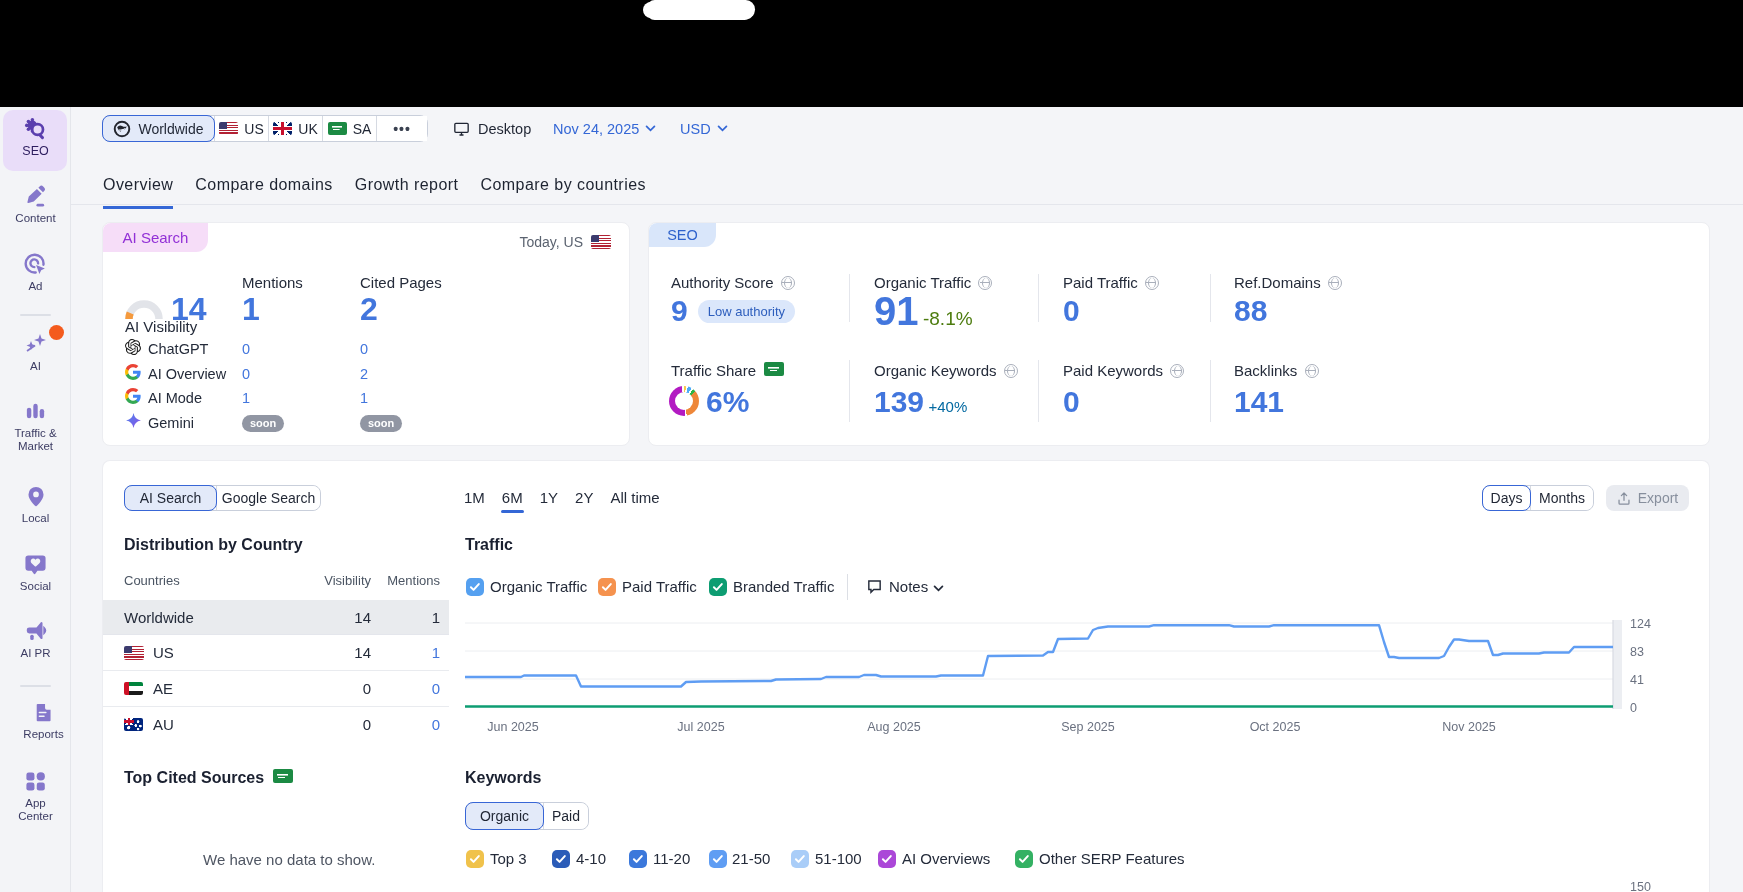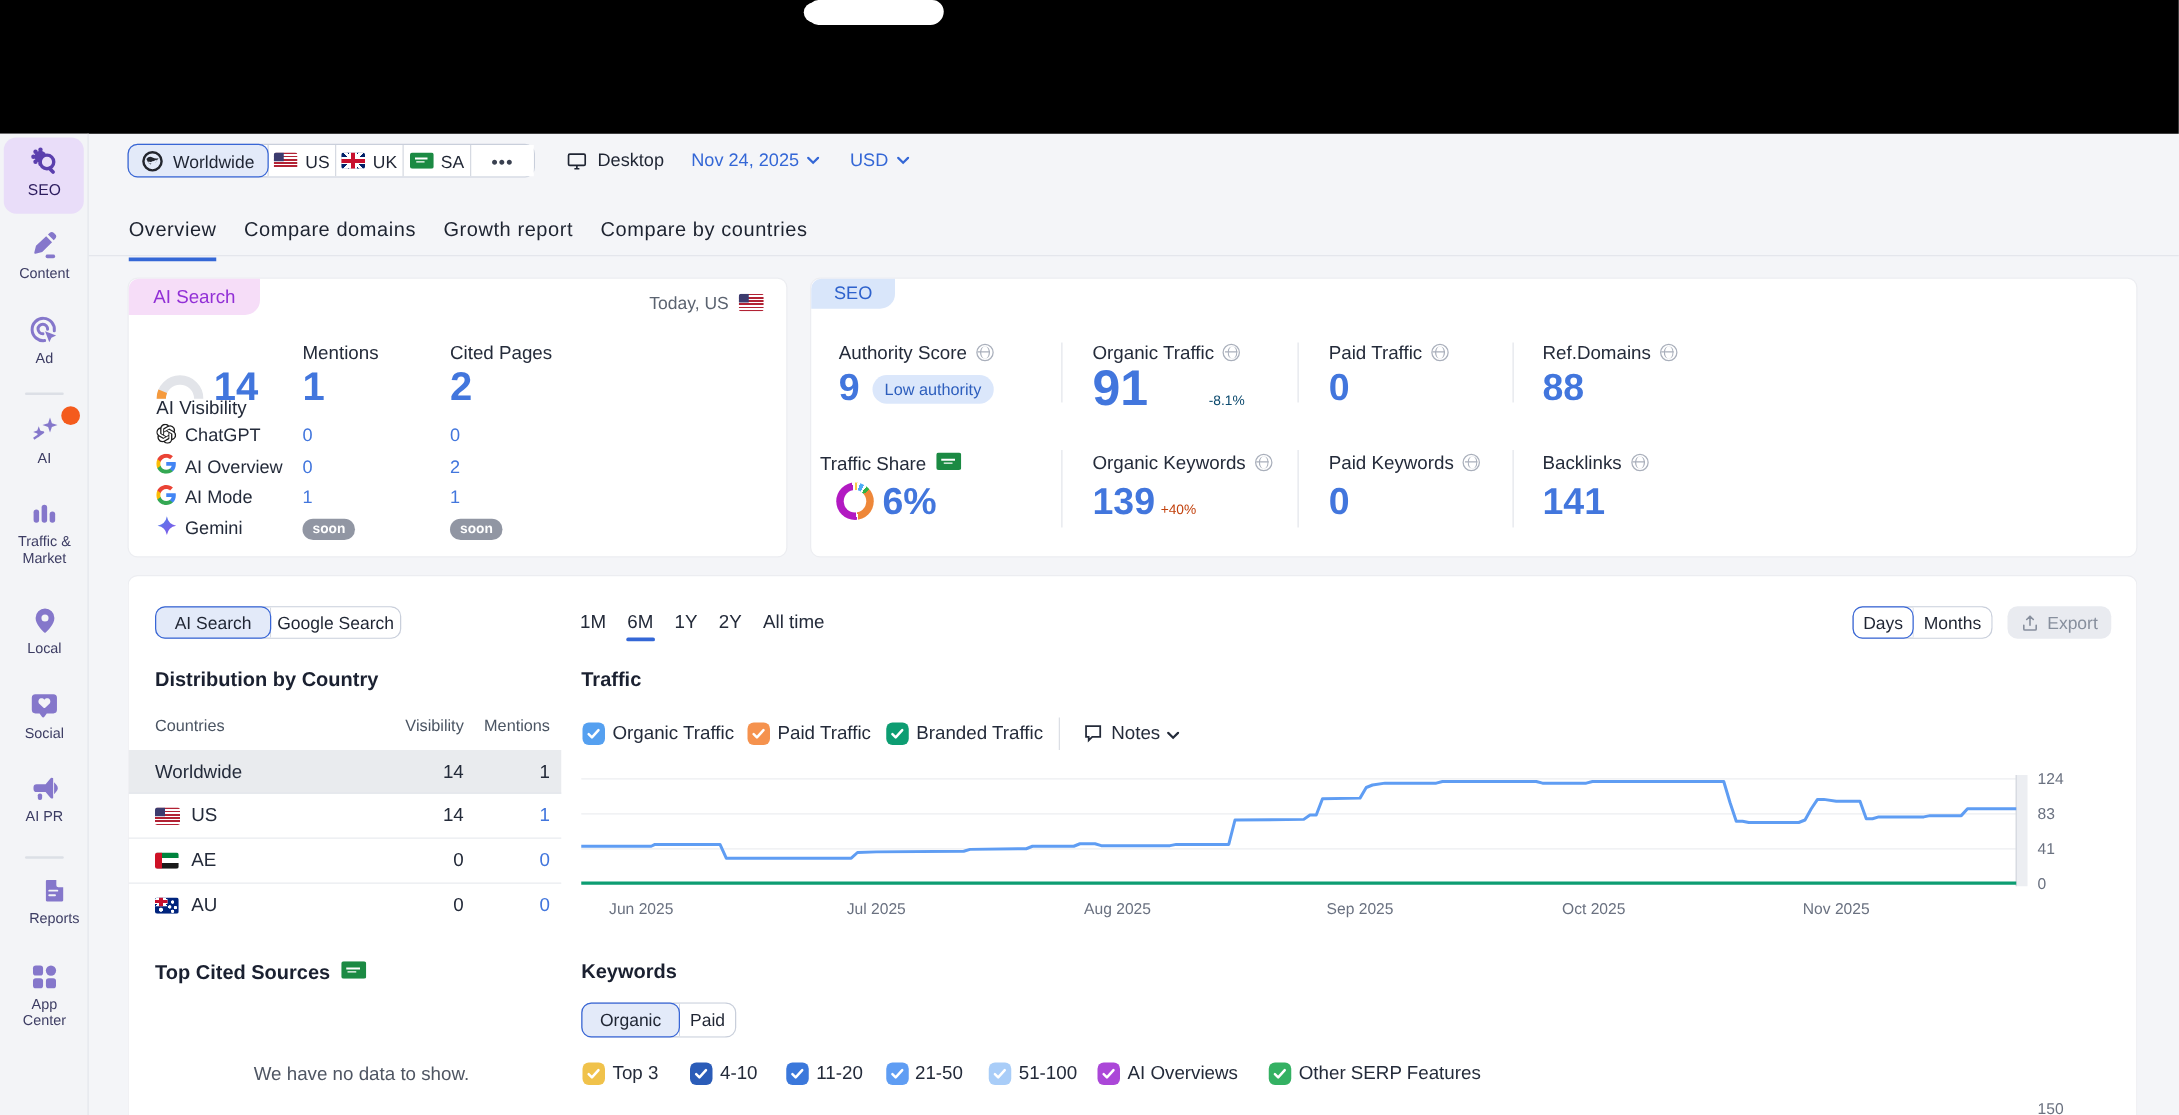--- a/index.html
+++ b/index.html
@@ -278,33 +278,33 @@
     <div class="abs" style="left:200px; top:137px; width:1px; height:62px; background:#e4e6ec;"></div>
     <div class="abs" style="left:389px; top:137px; width:1px; height:62px; background:#e4e6ec;"></div>
     <div class="abs" style="left:561px; top:137px; width:1px; height:62px; background:#e4e6ec;"></div>
 
     <div class="abs lbl" style="left:22px; top:51px;">Authority Score <span class="ginfo"></span></div>
     <div class="abs" style="left:22px; top:72px; display:flex; align-items:center; gap:10px;">
       <span class="bignum" style="font-size:30px;">9</span>
       <span style="background:#dbe7fb; color:#2d5ebd; font-size:13px; border-radius:12px; padding:4px 10px;">Low authority</span>
     </div>
     <div class="abs lbl" style="left:225px; top:51px;">Organic Traffic <span class="ginfo"></span></div>
-    <div class="abs" style="left:225px; top:72px;"><span class="bignum" style="font-size:40px;">91</span> <span style="color:#0c4a6e; font-size:11px;margin-left:44px;">-8.1%</span></div>
+    <div class="abs" style="left:225px; top:72px;"><span class="bignum" style="font-size:40px;">91</span> <span style="color:#4d7c0f; font-size:19px;">-8.1%</span></div>
     <div class="abs lbl" style="left:414px; top:51px;">Paid Traffic <span class="ginfo"></span></div>
     <div class="abs bignum" style="left:414px; top:72px; font-size:30px;">0</div>
     <div class="abs lbl" style="left:585px; top:51px;">Ref.Domains <span class="ginfo"></span></div>
     <div class="abs bignum" style="left:585px; top:72px; font-size:30px;">88</div>
 
-    <div class="abs lbl" style="left:7px; top:139px;">Traffic Share <span class="flag-sa big" style="margin-left:4px;"></span></div>
+    <div class="abs lbl" style="left:22px; top:139px;">Traffic Share <span class="flag-sa big" style="margin-left:4px;"></span></div>
     <div class="abs" style="left:20px; top:163px; width:30px; height:30px; border-radius:50%; background:conic-gradient(#f7c948 0 2.2%, #fff 2.2% 4.2%, #4dabf7 4.2% 8.3%, #fff 8.3% 10.5%, #2fb344 10.5% 14%, #ee8739 14% 47%, #fff 47% 48.5%, #b21ac2 48.5% 97.5%, #fff 97.5% 100%);">
       <div style="position:absolute; left:6px; top:6px; width:18px; height:18px; border-radius:50%; background:#fff;"></div>
     </div>
     <div class="abs bignum" style="left:57px; top:163px; font-size:30px;">6%</div>
     <div class="abs lbl" style="left:225px; top:139px;">Organic Keywords <span class="ginfo"></span></div>
-    <div class="abs" style="left:225px; top:163px;"><span class="bignum" style="font-size:30px;">139</span> <span style="color:#c2410c; font-size:11px;">+40%</span></div>
+    <div class="abs" style="left:225px; top:163px;"><span class="bignum" style="font-size:30px;">139</span> <span style="color:#0369a1; font-size:15px;">+40%</span></div>
     <div class="abs lbl" style="left:414px; top:139px;">Paid Keywords <span class="ginfo"></span></div>
     <div class="abs bignum" style="left:414px; top:163px; font-size:30px;">0</div>
     <div class="abs lbl" style="left:585px; top:139px;">Backlinks <span class="ginfo"></span></div>
     <div class="abs bignum" style="left:585px; top:163px; font-size:30px;">141</div>
   </div>
 
   <div class="card" style="left:31px; top:353px; width:1608px; height:470px; border-radius:8px 8px 0 0; border-bottom:none;">
     <div class="seg-group" style="left:21px; top:24px; height:26px;">
       <div class="seg sel" style="width:93px;">AI Search</div>
       <div class="seg" style="width:104px; border-radius:0 8px 8px 0;">Google Search</div>

